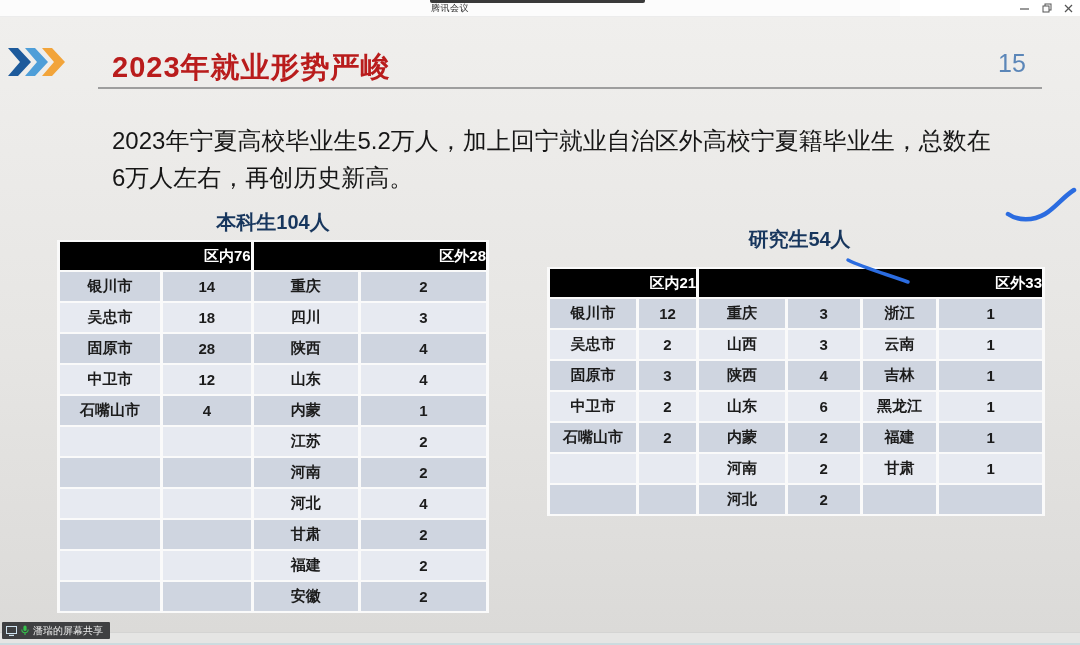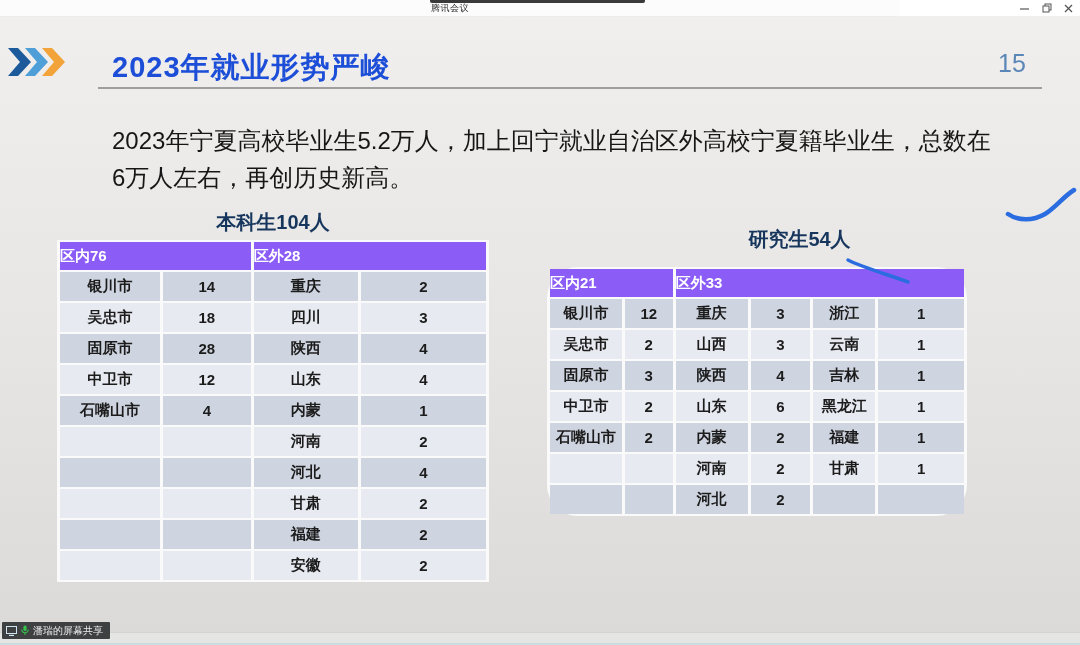--- a/index.html
+++ b/index.html
@@ -27,21 +27,21 @@
   .win-btn{width:11px;height:10px;display:flex;align-items:center;justify-content:center;cursor:default;}
   
   .slide{
     position:absolute;left:0;top:16px;width:1080px;height:616px;
     background:linear-gradient(180deg,#f0efed 0%,#e6e5e3 55%,#dbdad8 100%);
     z-index:1;
   }
   .chevrons{position:absolute;left:8px;top:47px;z-index:3;}
   .slide-title{
     position:absolute;left:112px;top:48px;z-index:3;
-    font-size:29px;font-weight:bold;color:#1d4ed8;letter-spacing:1px;
+    font-size:29px;font-weight:bold;color:#b91c1c;letter-spacing:1px;
   }
   .title-underline{
     position:absolute;left:98px;top:87px;width:944px;height:2px;
     background:#9e9e9e;z-index:2;
   }
   .page-number{
     position:absolute;left:998px;top:49px;width:42px;
     font-size:25px;color:#5b86b8;z-index:3;
   }
   .body-text{
@@ -52,24 +52,24 @@
     position:absolute;z-index:3;text-align:center;
     font-size:20px;font-weight:bold;color:#17365d;
   }
   .tbl-title.t1{left:57px;top:209px;width:432px;}
   .tbl-title.t2{left:547px;top:226px;width:505px;}
   table.ppt{
     position:absolute;z-index:3;border-collapse:separate;border-spacing:3px 2px;
     background:#fafafa;table-layout:fixed;
   }
   table.ppt.t1{left:57px;top:240px;width:432px;}
-  table.ppt.t2{left:547px;top:267px;width:420px;border-radius:31px;}
+  table.ppt.t2{left:547px;top:267px;width:498px;}
   table.ppt th{
-    background:#8b5cf6;color:#fff;font-size:15px;font-weight:bold;
-    height:28px;text-align:left;padding:0;
+    background:#000000;color:#fff;font-size:15px;font-weight:bold;
+    height:28px;text-align:right;padding:0;
   }
   table.ppt td{
     font-size:15px;font-weight:bold;color:#1c1c1c;height:29px;
     text-align:center;padding:0;overflow:hidden;white-space:nowrap;
   }
   table.ppt tbody tr:nth-child(odd) td{background:#cfd5e0;}
   table.ppt tbody tr:nth-child(even) td{background:#e7eaf1;}
   
   .ink{position:absolute;left:0;top:0;width:1080px;height:645px;z-index:10;pointer-events:none;}
   
@@ -169,20 +169,26 @@
       </tr>
       <tr>
         <td>石嘴山市</td>
         <td>4</td>
         <td>内蒙</td>
         <td>1</td>
       </tr>
       <tr>
         <td></td>
         <td></td>
+        <td>江苏</td>
+        <td>2</td>
+      </tr>
+      <tr>
+        <td></td>
+        <td></td>
         <td>河南</td>
         <td>2</td>
       </tr>
       <tr>
         <td></td>
         <td></td>
         <td>河北</td>
         <td>4</td>
       </tr>
       <tr>

